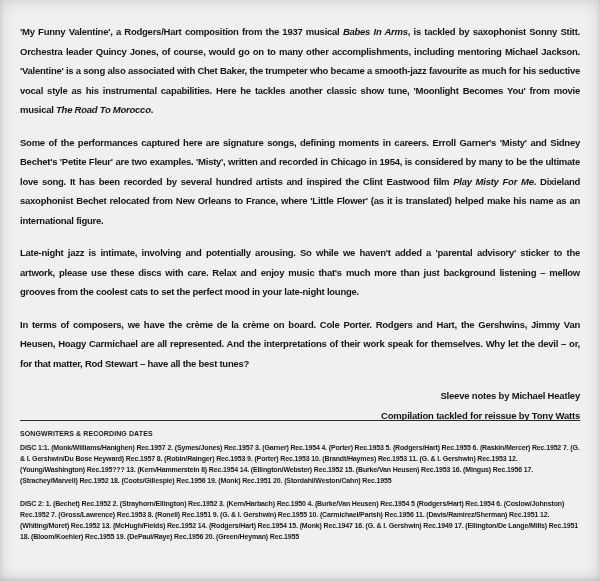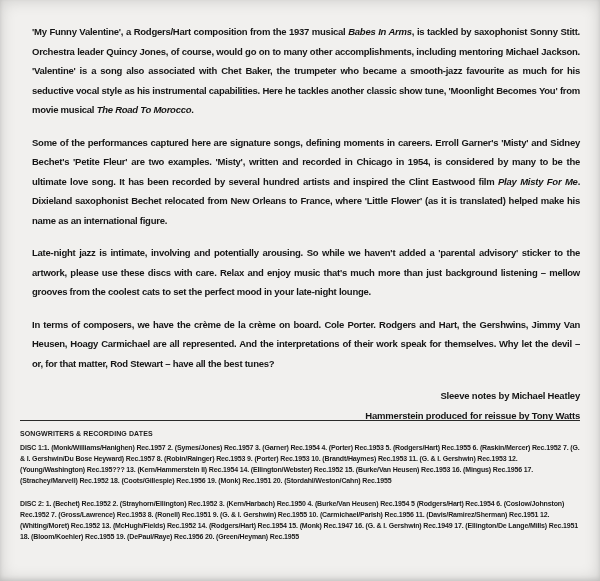--- a/index.html
+++ b/index.html
@@ -13,21 +13,21 @@
     overflow: hidden;
     color: #161616;
     font-family: "Liberation Sans", sans-serif;
     -webkit-font-smoothing: antialiased;
   }
   .notes {
     position: absolute;
     left: 20px; right: 20px; top: 22px;
   }
   .para {
-    margin: 0 0 13px 12px;
+    margin: 0 0 13px 0;
     font-size: 9.5px;
     font-weight: bold;
     letter-spacing: -0.25px;
     line-height: 19.5px;
     text-align: justify;
     color: #151515;
   }
   .para .it { font-style: italic; }
   .credits {
     margin-top: 0;
@@ -74,21 +74,21 @@
     <p class="para"><span>'My Funny Valentine', a Rodgers/Hart composition from the 1937 musical </span><span class="it">Babes In Arms</span><span>, is tackled by saxophonist Sonny Stitt. Orchestra leader Quincy Jones, of course, would go on to many other accomplishments, including mentoring Michael Jackson. 'Valentine' is a song also associated with Chet Baker, the trumpeter who became a smooth-jazz favourite as much for his seductive vocal style as his instrumental capabilities. Here he tackles another classic show tune, 'Moonlight Becomes You' from movie musical </span><span class="it">The Road To Morocco</span><span>.</span></p>
 
     <p class="para"><span>Some of the performances captured here are signature songs, defining moments in careers. Erroll Garner's 'Misty' and Sidney Bechet's 'Petite Fleur' are two examples. 'Misty', written and recorded in Chicago in 1954, is considered by many to be the ultimate love song. It has been recorded by several hundred artists and inspired the Clint Eastwood film </span><span class="it">Play Misty For Me</span><span>. Dixieland saxophonist Bechet relocated from New Orleans to France, where 'Little Flower' (as it is translated) helped make his name as an international figure.</span></p>
 
     <p class="para"><span>Late-night jazz is intimate, involving and potentially arousing. So while we haven't added a 'parental advisory' sticker to the artwork, please use these discs with care. Relax and enjoy music that's much more than just background listening – mellow grooves from the coolest cats to set the perfect mood in your late-night lounge.</span></p>
 
     <p class="para"><span>In terms of composers, we have the crème de la crème on board. Cole Porter. Rodgers and Hart, the Gershwins, Jimmy Van Heusen, Hoagy Carmichael are all represented. And the interpretations of their work speak for themselves. Why let the devil – or, for that matter, Rod Stewart – have all the best tunes?</span></p>
 
     <div class="credits">
       <div>Sleeve notes by Michael Heatley</div>
-      <div>Hammerstein produced for reissue by Tony Watts</div>
+      <div>Compilation tackled for reissue by Tony Watts</div>
     </div>
 
   </div>
 
   <div class="songwriters">
     <div class="divider"></div>
     <div class="sw-heading">SONGWRITERS &amp; RECORDING DATES</div>
 
     <p class="disc-para"><span>DISC 1:1. (Monk/Williams/Hanighen) Rec.1957 2. (Symes/Jones) Rec.1957 3. (Garner) Rec.1954 4. (Porter) Rec.1953 5. (Rodgers/Hart) Rec.1955 6. (Raskin/Mercer) Rec.1952</span>
 <span>7. (G. &amp; I. Gershwin/Du Bose Heyward) Rec.1957 8. (Robin/Rainger) Rec.1953 9. (Porter) Rec.1953 10. (Brandt/Haymes) Rec.1953 11. (G. &amp; I. Gershwin) Rec.1953</span>

